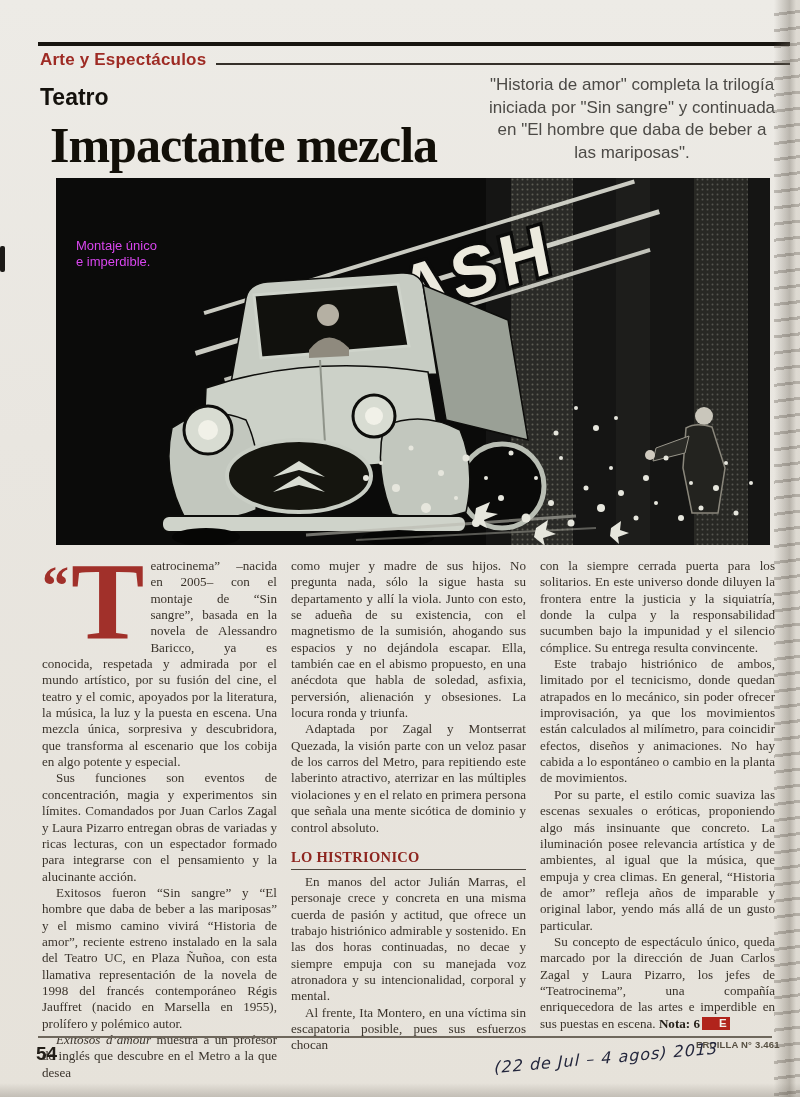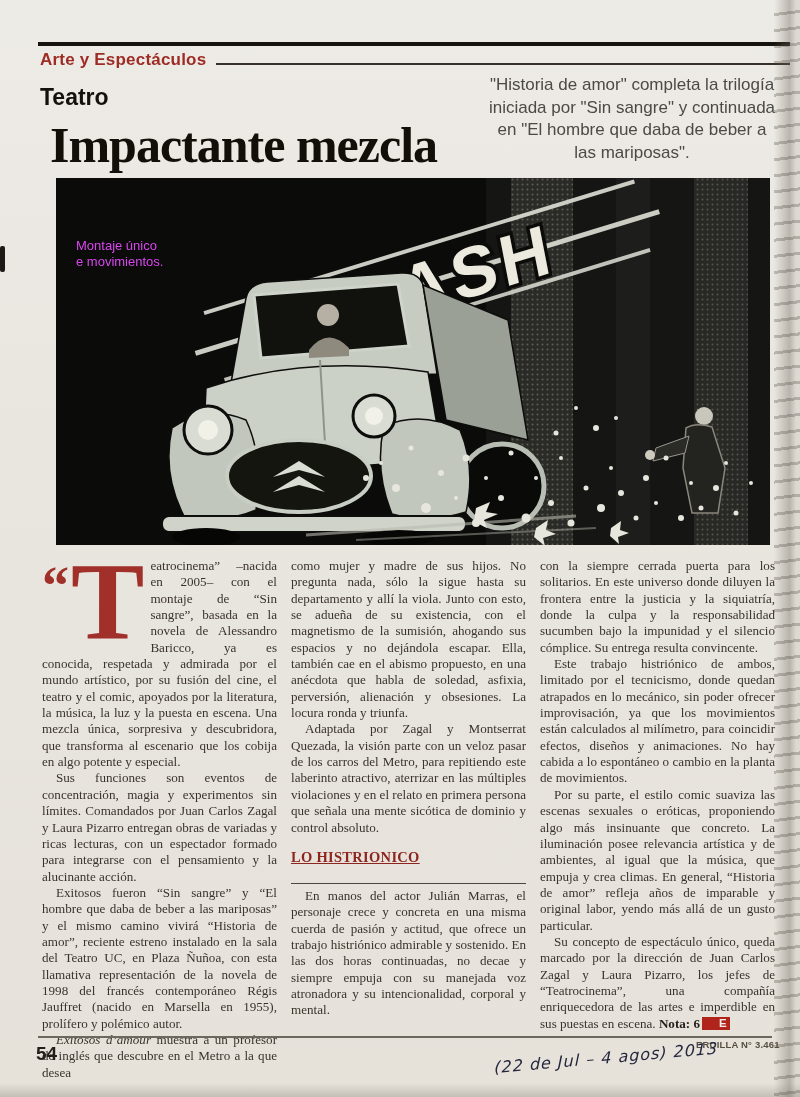--- a/index.html
+++ b/index.html
@@ -33,22 +33,22 @@
         font-size:13px;line-height:1.25;color:#d946ef;margin-top:40px;}
 
   
   .body{position:absolute;left:42px;top:558px;width:734px;display:flex;gap:14px;}
   .col{width:235px;}
   .col p{margin:0;font-size:13.1px;line-height:16.35px;text-align:justify;color:#3a332b;}
   .col p.indent{text-indent:14px;}
   .dc-quote{float:left;font-size:54px;line-height:.9;color:#a1302a;margin:4px 2px 0 0;font-weight:bold;}
   .dc-letter{float:left;font-size:110px;line-height:.76;color:#a1302a;margin:3px 6px 0 0;font-weight:bold;}
   .lead-italic{font-style:italic;}
-  .subhead{margin:13px 0 4px 0;padding-bottom:17px;border-bottom:1.5px solid #4c463e;
-        font-weight:bold;font-size:14.5px;letter-spacing:.3px;color:#8e2620;text-decoration:underline;}
+  .subhead{margin:13px 0 4px 0;padding-bottom:3px;border-bottom:1.5px solid #4c463e;
+        font-weight:bold;font-size:14.5px;letter-spacing:.3px;color:#8e2620;}
   .note{font-weight:bold;color:#241f18;}
   .endmark{display:inline-block;background:#b1241c;color:#f3efe8;font-family:"Liberation Sans",sans-serif;
         font-weight:bold;font-size:11.5px;line-height:13px;padding:0 3px;margin-left:2px;vertical-align:1px;}
 
   
   .rule-bottom{position:absolute;left:38px;top:1036px;width:734px;height:2px;background:#6e675c;}
   .page-num{position:absolute;left:36px;top:1043px;font-family:"Liberation Sans",sans-serif;
         font-weight:bold;font-size:19px;color:#221e18;}
   .magazine{position:absolute;left:696px;top:1039px;font-family:"Liberation Sans",sans-serif;
         font-weight:bold;font-size:9.5px;color:#564f41;letter-spacing:.2px;}
@@ -157,21 +157,21 @@
         <circle cx="540" cy="250" r="3"></circle>
           <circle cx="560" cy="240" r="2"></circle>
           <circle cx="500" cy="255" r="2.5"></circle>
         <path d="M420,330 l14,-6 -4,10 12,2 -14,6 3,8 -13,-7 z"></path>
         <path d="M480,350 l12,-8 -2,10 10,4 -13,4 2,8 -11,-9 z"></path>
         <path d="M555,350 l10,-7 -1,9 9,3 -11,4 1,7 -9,-8 z"></path>
       </g>
     </svg>
     <div class="photo-caption">
       <span>Montaje único</span><br>
-      <span>e movimientos.</span>
+      <span>e imperdible.</span>
     </div>
   </div>
 
   <div class="body">
     <div class="col">
       <p>
         <span class="dc-quote">“</span>
         <span class="dc-letter">T</span>
         <span>eatrocinema” –nacida en 2005– con el montaje de “Sin sangre”, basada en la novela de Alessandro Baricco, ya es conocida, respetada y admirada por el mundo artístico, por su fusión del cine, el teatro y el comic, apoyados por la literatura, la música, la luz y la puesta en escena. Una mezcla única, sorpresiva y descubridora, que transforma al escenario que los cobija en algo potente y especial.</span>
       </p>
@@ -179,20 +179,21 @@
       <p class="indent">Exitosos fueron “Sin sangre” y “El hombre que daba de beber a las mariposas” y el mismo camino vivirá “Historia de amor”, reciente estreno instalado en la sala del Teatro UC, en Plaza Ñuñoa, con esta llamativa representación de la novela de 1998 del francés contemporáneo Régis Jauffret (nacido en Marsella en 1955), prolífero y polémico autor.</p>
       <p class="indent">
         <span class="lead-italic">Exitosos d’amour</span><span> muestra a un profesor de inglés que descubre en el Metro a la que desea</span>
       </p>
     </div>
     <div class="col">
       <p>como mujer y madre de sus hijos. No pregunta nada, sólo la sigue hasta su departamento y allí la viola. Junto con esto, se adueña de su existencia, con el magnetismo de la sumisión, ahogando sus espacios y no dejándola escapar. Ella, también cae en el abismo propuesto, en una anécdota que habla de soledad, asfixia, perversión, alienación y obsesiones. La locura ronda y triunfa.</p>
       <p class="indent">Adaptada por Zagal y Montserrat Quezada, la visión parte con un veloz pasar de los carros del Metro, para repitiendo este laberinto atractivo, aterrizar en las múltiples violaciones y en el relato en primera persona que señala una mente sicótica de dominio y control absoluto.</p>
       <h3 class="subhead">LO HISTRIONICO</h3>
       <p class="indent">En manos del actor Julián Marras, el personaje crece y concreta en una misma cuerda de pasión y actitud, que ofrece un trabajo histriónico admirable y sostenido. En las dos horas continuadas, no decae y siempre empuja con su manejada voz atronadora y su intencionalidad, corporal y mental.</p>
+      <p class="indent">Al frente, Ita Montero, en una víctima sin escapatoria posible, pues sus esfuerzos chocan</p>
     </div>
     <div class="col">
       <p>con la siempre cerrada puerta para los solitarios. En este universo donde diluyen la frontera entre la justicia y la siquiatría, donde la culpa y la responsabilidad sucumben bajo la impunidad y el silencio cómplice. Su entrega resulta convincente.</p>
       <p class="indent">Este trabajo histriónico de ambos, limitado por el tecnicismo, donde quedan atrapados en lo mecánico, sin poder ofrecer improvisación, ya que los movimientos están calculados al milímetro, para coincidir efectos, diseños y animaciones. No hay cabida a lo espontáneo o cambio en la planta de movimientos.</p>
       <p class="indent">Por su parte, el estilo comic suaviza las escenas sexuales o eróticas, proponiendo algo más insinuante que concreto. La iluminación posee relevancia artística y de ambientes, al igual que la música, que empuja y crea climas. En general, “Historia de amor” refleja años de imparable y original labor, yendo más allá de un gusto particular.</p>
       <p class="indent">
         <span>Su concepto de espectáculo único, queda marcado por la dirección de Juan Carlos Zagal y Laura Pizarro, los jefes de “Teatrocinema”, una compañía enriquecedora de las artes e imperdible en sus puestas en escena. </span><span class="note">Nota: 6</span><span class="endmark">E</span>
       </p>
     </div>
   </div>

